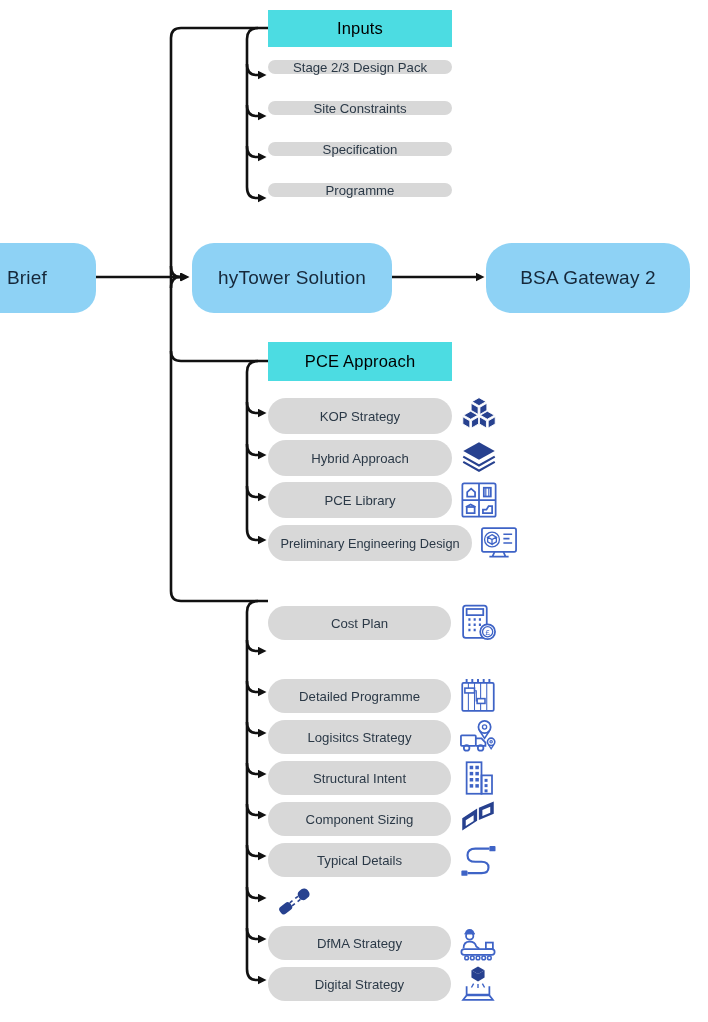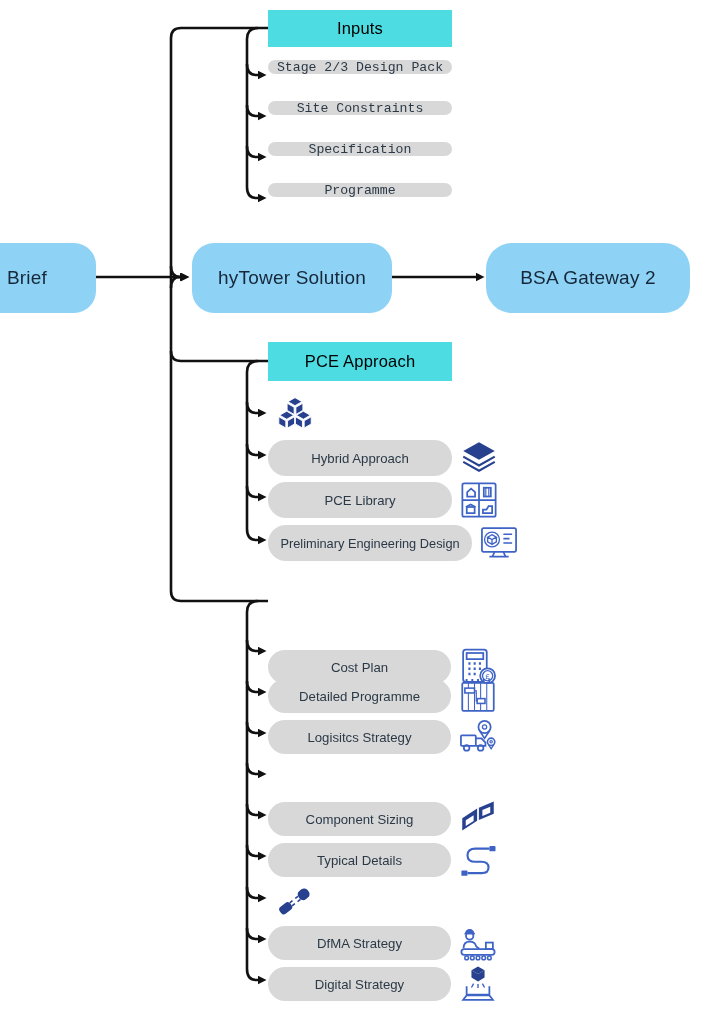--- a/index.html
+++ b/index.html
@@ -17,21 +17,21 @@
     position:absolute;background:#4cdce2;
     display:flex;align-items:center;justify-content:center;
     font-size:16.5px;font-weight:500;color:#000000;letter-spacing:.2px;
   }
   .row{position:absolute;display:flex;align-items:center;}
   .pill{
     background:#d8d8d8;border-radius:999px;
     display:flex;align-items:center;justify-content:center;
     font-size:13.2px;color:#2b3947;white-space:nowrap;flex:0 0 auto;
   }
-  .pill-in{width:184px;height:14px;font-family:Liberation Mono, monospace;}
+  .pill-in{width:184px;height:14px;}
   .pill-pce{width:184px;height:36px;}
   .pill-wide{width:204px;height:36px;font-size:12.8px;}
   .pill-out{width:183px;height:34px;}
   .icon{flex:0 0 auto;margin-left:6px;display:flex;align-items:center;justify-content:center;}
   .icon svg{display:block;}
 </style>
 </head>
 <body>
 
 <div id="canvas">
@@ -90,20 +90,21 @@
   <div class="row" style="left:268px;top:142px;">
     <div class="pill pill-in">Specification</div>
   </div>
   <div class="row" style="left:268px;top:183px;">
     <div class="pill pill-in">Programme</div>
   </div>
 
   <div class="sec-header" style="left:268px;top:342px;width:184px;height:39px;">PCE Approach</div>
 
   <div class="row" style="left:268px;top:395px;">
+    <div class="pill pill-pce">KOP Strategy</div>
     <span class="icon">
       <svg width="42" height="42" viewBox="0 0 48 48">
         <defs>
             <g id="kc">
               <path d="M24 3l8 4.6-8 4.6-8-4.6z"></path>
               <path d="M15 9.4v8.2l8 4.6v-8.2z"></path>
               <path d="M33 9.4v8.2l-8 4.6v-8.2z"></path>
             </g>
           </defs>
         <g fill="#27418f" stroke="#fff" stroke-width="1">
@@ -149,21 +150,21 @@
         <rect x="4.5" y="7" width="39" height="27" rx="2"></rect>
         <path d="M19 34l-2.5 5.5M29 34l2.5 5.5M13 39.5h22"></path>
         <circle cx="16" cy="20" r="8.5" stroke-width="1.5"></circle>
         <path d="M16 14.5l5 2.8-5 2.8-5-2.8zM11 17.3v5.4l5 2.8v-5.4M21 17.3v5.4l-5 2.8" stroke-width="1.5"></path>
         <path d="M29 14h10M29 19h7M29 24h10" stroke-width="1.8"></path>
       </svg>
     </span>
   </div>
 
 
-  <div class="row" style="left:268px;top:646px;">
+  <div class="row" style="left:268px;top:602px;">
     <div class="pill pill-out">Cost Plan</div>
     <span class="icon">
       <svg width="42" height="42" viewBox="0 0 48 48" fill="none" stroke="#3e63c6" stroke-width="2">
         <rect x="7" y="4" width="27" height="37" rx="3"></rect>
         <rect x="11" y="8" width="19" height="7"></rect>
         <path d="M13 20h2.4M19 20h2.4M25 20h2.4M13 26h2.4M19 26h2.4M25 26h2.4M13 32h2.4M19 32h2.4" stroke-width="3"></path>
         <circle cx="35" cy="34" r="8.5" fill="#fff"></circle>
         <circle cx="35" cy="34" r="5.8" stroke-width="1.5"></circle>
         <text x="35" y="37.5" text-anchor="middle" font-size="9" fill="#3e63c6" stroke="none" font-family="Liberation Sans, sans-serif">£</text>
       </svg>
@@ -195,20 +196,42 @@
         <path d="M21.5 25.5h6.5l4.5 5v3.5h-11"></path>
         <circle cx="11" cy="36.5" r="3.2"></circle>
           <circle cx="27" cy="36.5" r="3.2"></circle>
         <circle cx="39" cy="29.5" r="4.2" stroke-width="1.8"></circle>
         <path d="M35.8 32.5l3.2 5 3.2-5" stroke-width="1.5"></path>
         <circle cx="39" cy="29.5" r="1.4" stroke-width="1.3"></circle>
       </svg>
     </span>
   </div>
 
+  <div class="row" style="left:268px;top:757px;">
+    <div class="pill pill-out">Structural Intent</div>
+    <span class="icon">
+      <svg width="42" height="42" viewBox="0 0 48 48" fill="none" stroke="#3e63c6" stroke-width="2">
+        <rect x="11" y="6" width="17" height="36"></rect>
+        <rect x="28" y="21" width="12" height="21"></rect>
+        <g fill="#3e63c6" stroke="none">
+          <rect x="14.5" y="10" width="4" height="4"></rect>
+            <rect x="21" y="10" width="4" height="4"></rect>
+          <rect x="14.5" y="17" width="4" height="4"></rect>
+            <rect x="21" y="17" width="4" height="4"></rect>
+          <rect x="14.5" y="24" width="4" height="4"></rect>
+            <rect x="21" y="24" width="4" height="4"></rect>
+          <rect x="14.5" y="31" width="4" height="4"></rect>
+            <rect x="21" y="31" width="4" height="4"></rect>
+          <rect x="31.5" y="25" width="3.4" height="3.4"></rect>
+            <rect x="31.5" y="31" width="3.4" height="3.4"></rect>
+            <rect x="31.5" y="37" width="3.4" height="3.4"></rect>
+        </g>
+      </svg>
+    </span>
+  </div>
 
   <div class="row" style="left:268px;top:798px;">
     <div class="pill pill-out">Component Sizing</div>
     <span class="icon">
       <svg width="42" height="42" viewBox="0 0 48 48">
         <g fill="#27418f" fill-rule="evenodd">
           <path d="M6 37V23L23 12v14zM10 32v-6.5l9-5.8v6.5z"></path>
           <path d="M25 25V11L42 4v14zM29 20.5v-6.8l9-3.7v6.8z"></path>
         </g>
       </svg>

